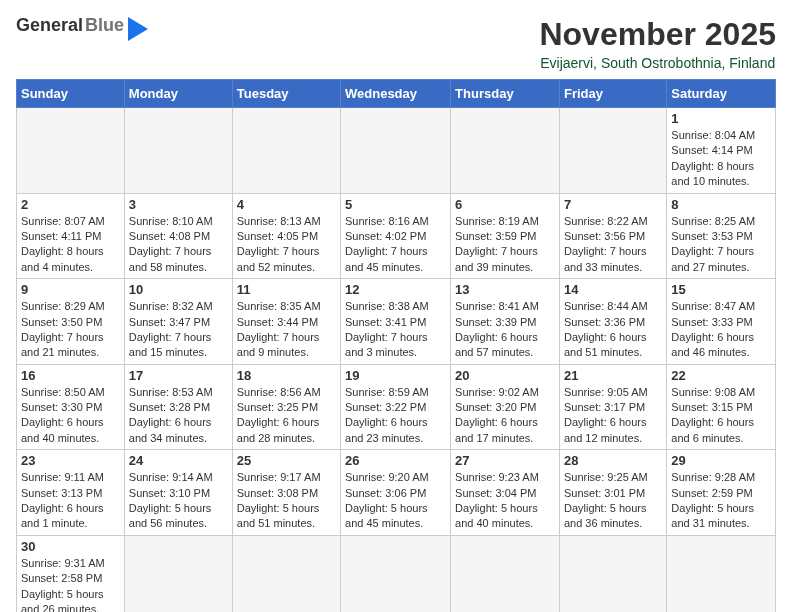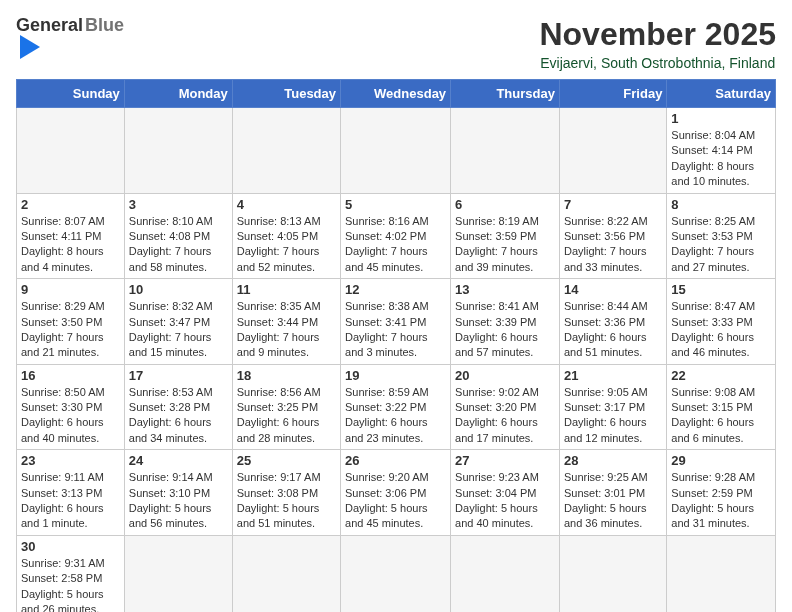--- a/index.html
+++ b/index.html
@@ -11,21 +11,21 @@
       padding: 16px;
     }
     .header-area {
       display: flex;
       justify-content: space-between;
       align-items: flex-start;
       margin-bottom: 8px;
     }
     .logo {
       display: flex;
-      flex-direction: column;
+      flex-direction: row;
       align-items: flex-start;
     }
     .logo-text {
       font-size: 18px;
       font-weight: bold;
       color: #333;
       line-height: 1;
     }
     .title-area {
       text-align: center;
@@ -44,21 +44,21 @@
       width: 100%;
       border-collapse: collapse;
       border: 1px solid #ccc;
     }
     .calendar th {
       background-color: #3a6bc4;
       color: #fff;
       font-size: 13px;
       font-weight: bold;
       padding: 6px 4px;
-      text-align: right;
+      text-align: left;
       border: 1px solid #5580cc;
     }
     .calendar td {
       vertical-align: top;
       border: 1px solid #ccc;
       padding: 3px 4px;
       width: 113px;
       min-height: 75px;
       font-size: 10px;
       color: #333;

